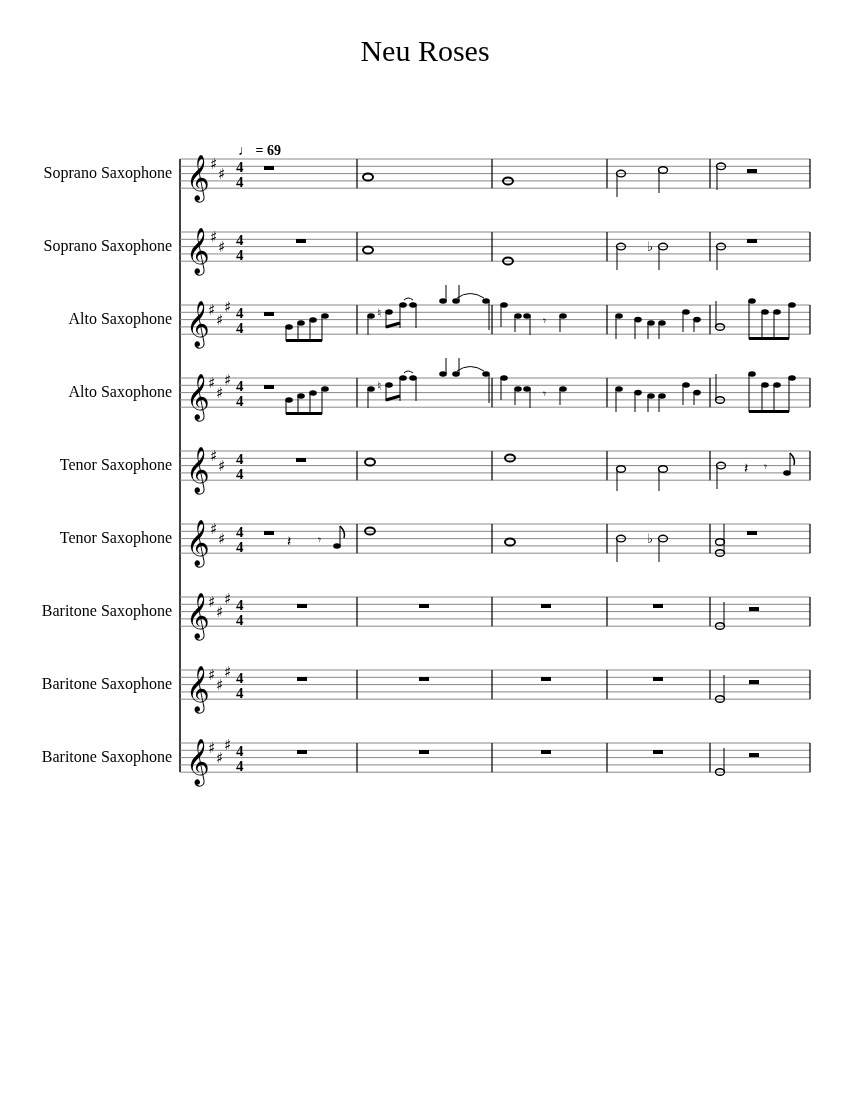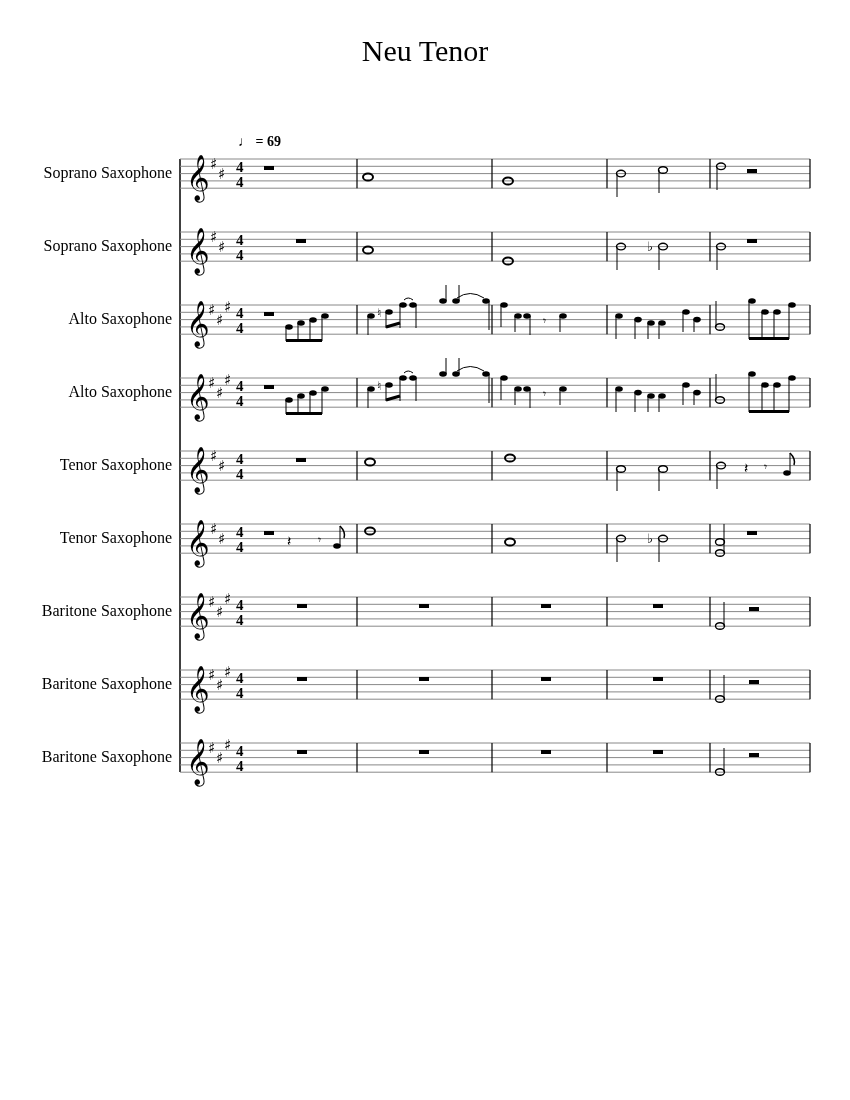--- a/index.html
+++ b/index.html
@@ -1,25 +1,25 @@
 <!DOCTYPE html>
 <html><head>
 <meta charset="utf-8">
 <style>
   html,body{margin:0;padding:0;background:#fff;}
   body{width:850px;height:1100px;position:relative;overflow:hidden;font-family:"Liberation Serif","DejaVu Serif",serif;color:#000;}
   .title{position:absolute;top:34px;left:0;width:850px;text-align:center;font-size:30px;}
-  .tempo{position:absolute;top:134px;left:238px;font-size:14px;font-weight:bold;}
+  .tempo{position:absolute;top:143px;left:238px;font-size:14px;font-weight:bold;}
   .label{position:absolute;right:678px;font-size:16px;white-space:nowrap;}
   svg.score{position:absolute;left:0;top:0;}
 </style>
 </head>
 <body>
 
-<div class="title">Neu Tenor</div>
+<div class="title">Neu Roses</div>
 <div class="tempo"><span>♩</span> <span>= 69</span></div>
 
 <div class="label" style="top:164px">Soprano Saxophone</div>
 <div class="label" style="top:237px">Soprano Saxophone</div>
 <div class="label" style="top:310px">Alto Saxophone</div>
 <div class="label" style="top:383px">Alto Saxophone</div>
 <div class="label" style="top:456px">Tenor Saxophone</div>
 <div class="label" style="top:529px">Tenor Saxophone</div>
 <div class="label" style="top:602px">Baritone Saxophone</div>
 <div class="label" style="top:675px">Baritone Saxophone</div>

